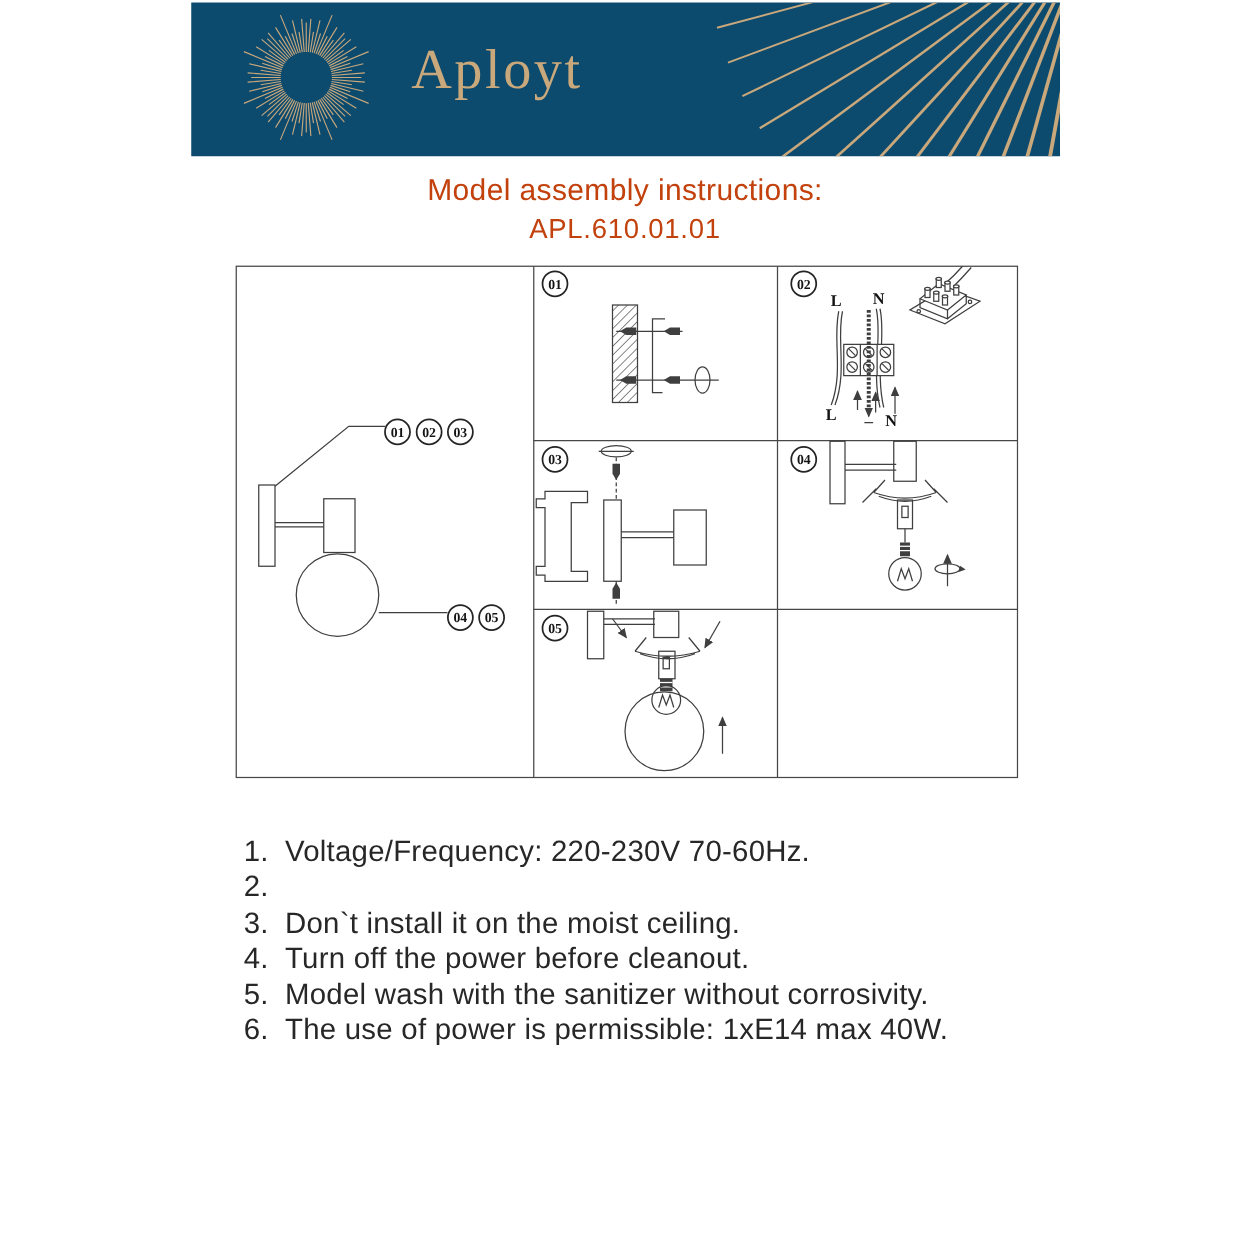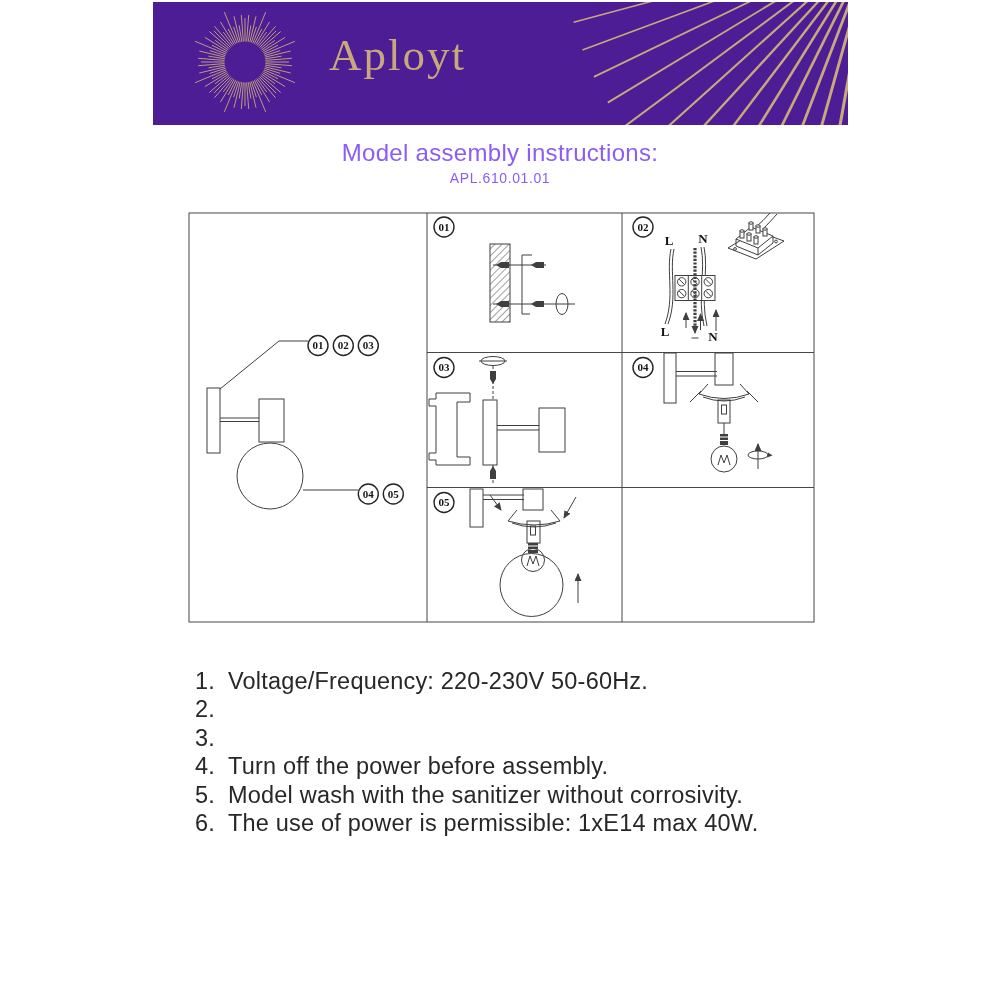--- a/index.html
+++ b/index.html
@@ -9,38 +9,38 @@
     background: #ffffff;
     font-family: "Liberation Sans", sans-serif;
     position: relative;
     overflow: hidden;
   }
 
   
   .banner {
     position: absolute; left: 153px; top: 2px;
     width: 695px; height: 123px;
-    background: #4c1d95;
+    background: #0c4a6e;
     overflow: hidden;
   }
   .banner-decor { position: absolute; left: 0; top: 0; }
   .logo-text {
     position: absolute; left: 176px; top: 31px;
     font-family: "Liberation Serif", "DejaVu Serif", serif;
     font-size: 45px; line-height: 1;
     color: #c9a87c; letter-spacing: 2px;
   }
 
   
   .title-block {
     position: absolute; left: 0; top: 139px; width: 100%;
-    text-align: center; color: #8b5cf6;
+    text-align: center; color: #c2410c;
   }
   .title-line1 { font-size: 24px; letter-spacing: 0.3px; }
-  .title-line2 { font-size: 14px; margin-top: 3px; letter-spacing: 0.6px; }
+  .title-line2 { font-size: 22px; margin-top: 3px; letter-spacing: 0.6px; }
 
   
   #diagram { position: absolute; left: 187px; top: 212px; }
   .ln   { stroke: #3f3f3f; stroke-width: 1; fill: none; }
   .fill { fill: #3f3f3f; stroke: none; }
   .border { stroke: #474747; stroke-width: 1; fill: none; }
   text.num {
     font: bold 11px "Liberation Serif", "DejaVu Serif", serif;
     fill: #141414; text-anchor: middle;
   }
@@ -368,31 +368,32 @@
       <line x1="303" y1="283" x2="314" y2="298" marker-end="url(#ah)"></line>
       <line x1="389" y1="285" x2="377" y2="306" marker-end="url(#ah)"></line>
       <line x1="391" y1="391" x2="391" y2="362" marker-end="url(#ah)"></line>
     </g>
   </g>
 </svg>
 
 <div class="instructions">
   <div class="instr-row">
     <span class="instr-num">1.</span>
-    <span class="instr-text">Voltage/Frequency: 220-230V 50-60Hz.</span>
+    <span class="instr-text">Voltage/Frequency: 220-230V 70-60Hz.</span>
   </div>
   <div class="instr-row">
     <span class="instr-num">2.</span>
   </div>
   <div class="instr-row">
     <span class="instr-num">3.</span>
+    <span class="instr-text">Don`t install it on the moist ceiling.</span>
   </div>
   <div class="instr-row">
     <span class="instr-num">4.</span>
-    <span class="instr-text">Turn off the power before assembly.</span>
+    <span class="instr-text">Turn off the power before cleanout.</span>
   </div>
   <div class="instr-row">
     <span class="instr-num">5.</span>
     <span class="instr-text">Model wash with the sanitizer without corrosivity.</span>
   </div>
   <div class="instr-row">
     <span class="instr-num">6.</span>
     <span class="instr-text">The use of power is permissible: 1xE14 max 40W.</span>
   </div>
 </div>

